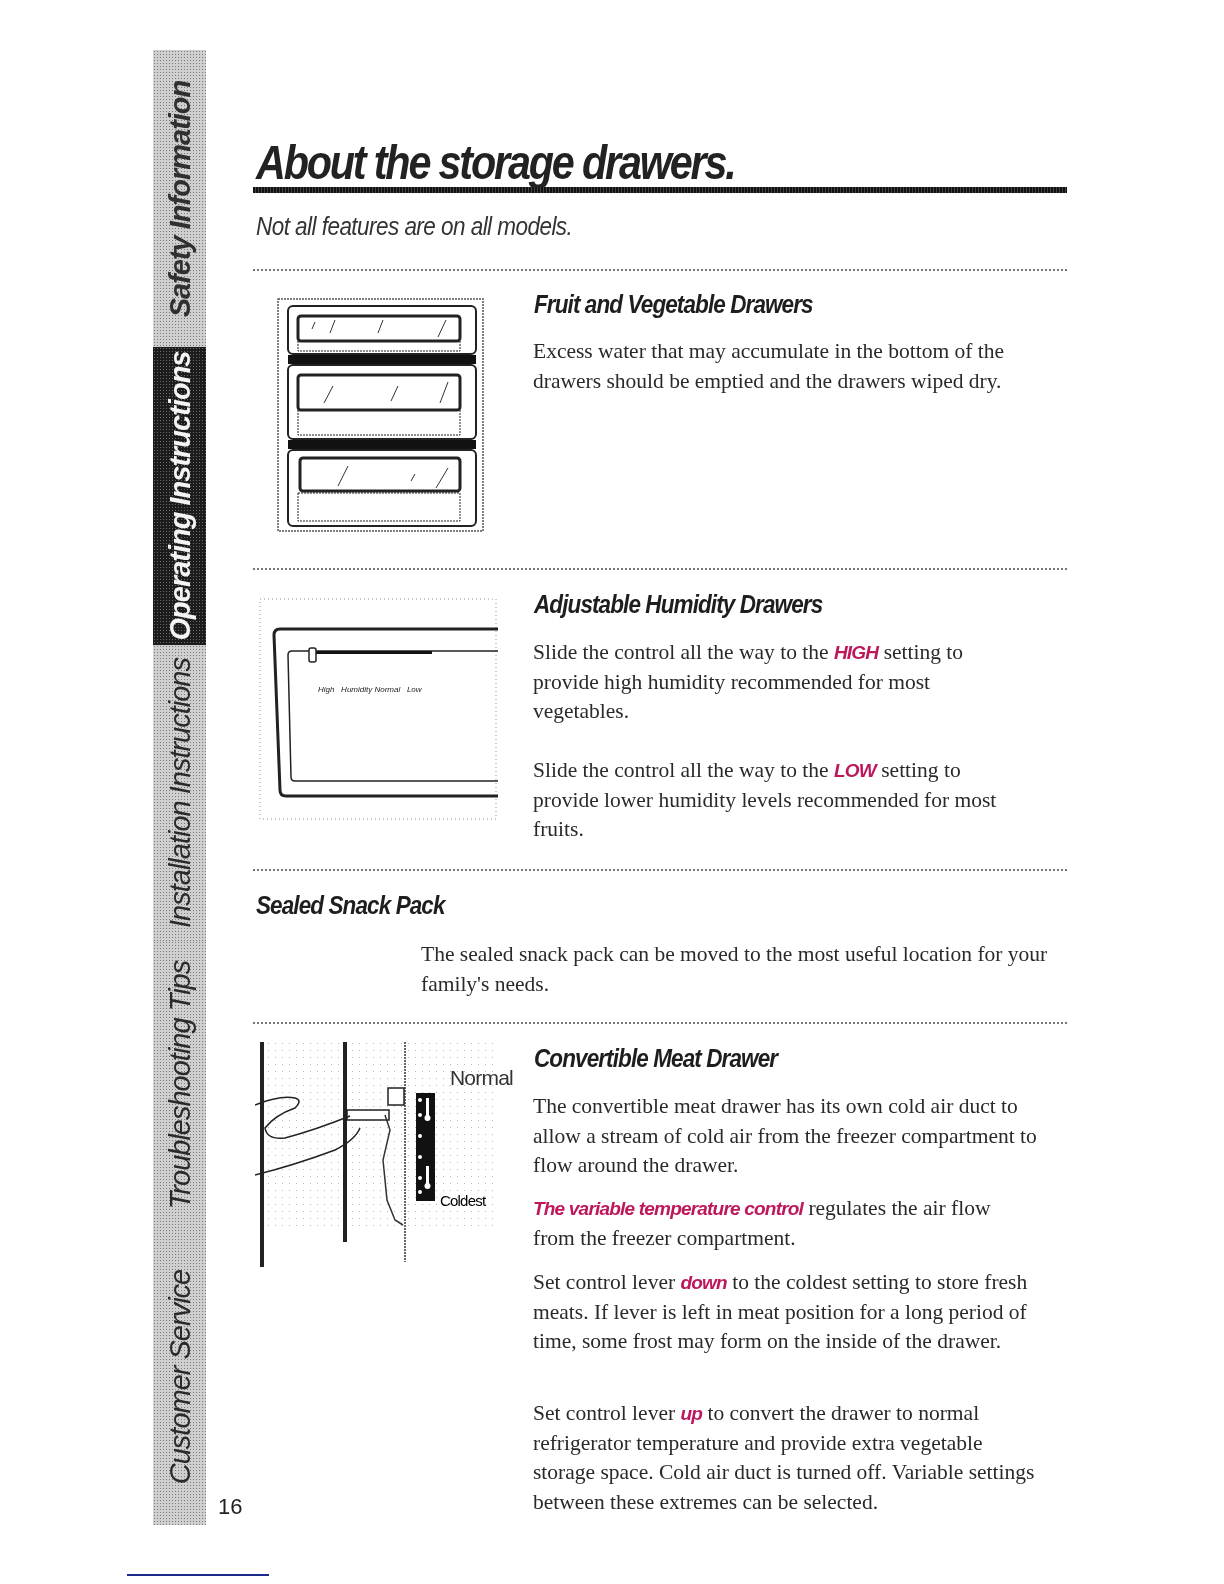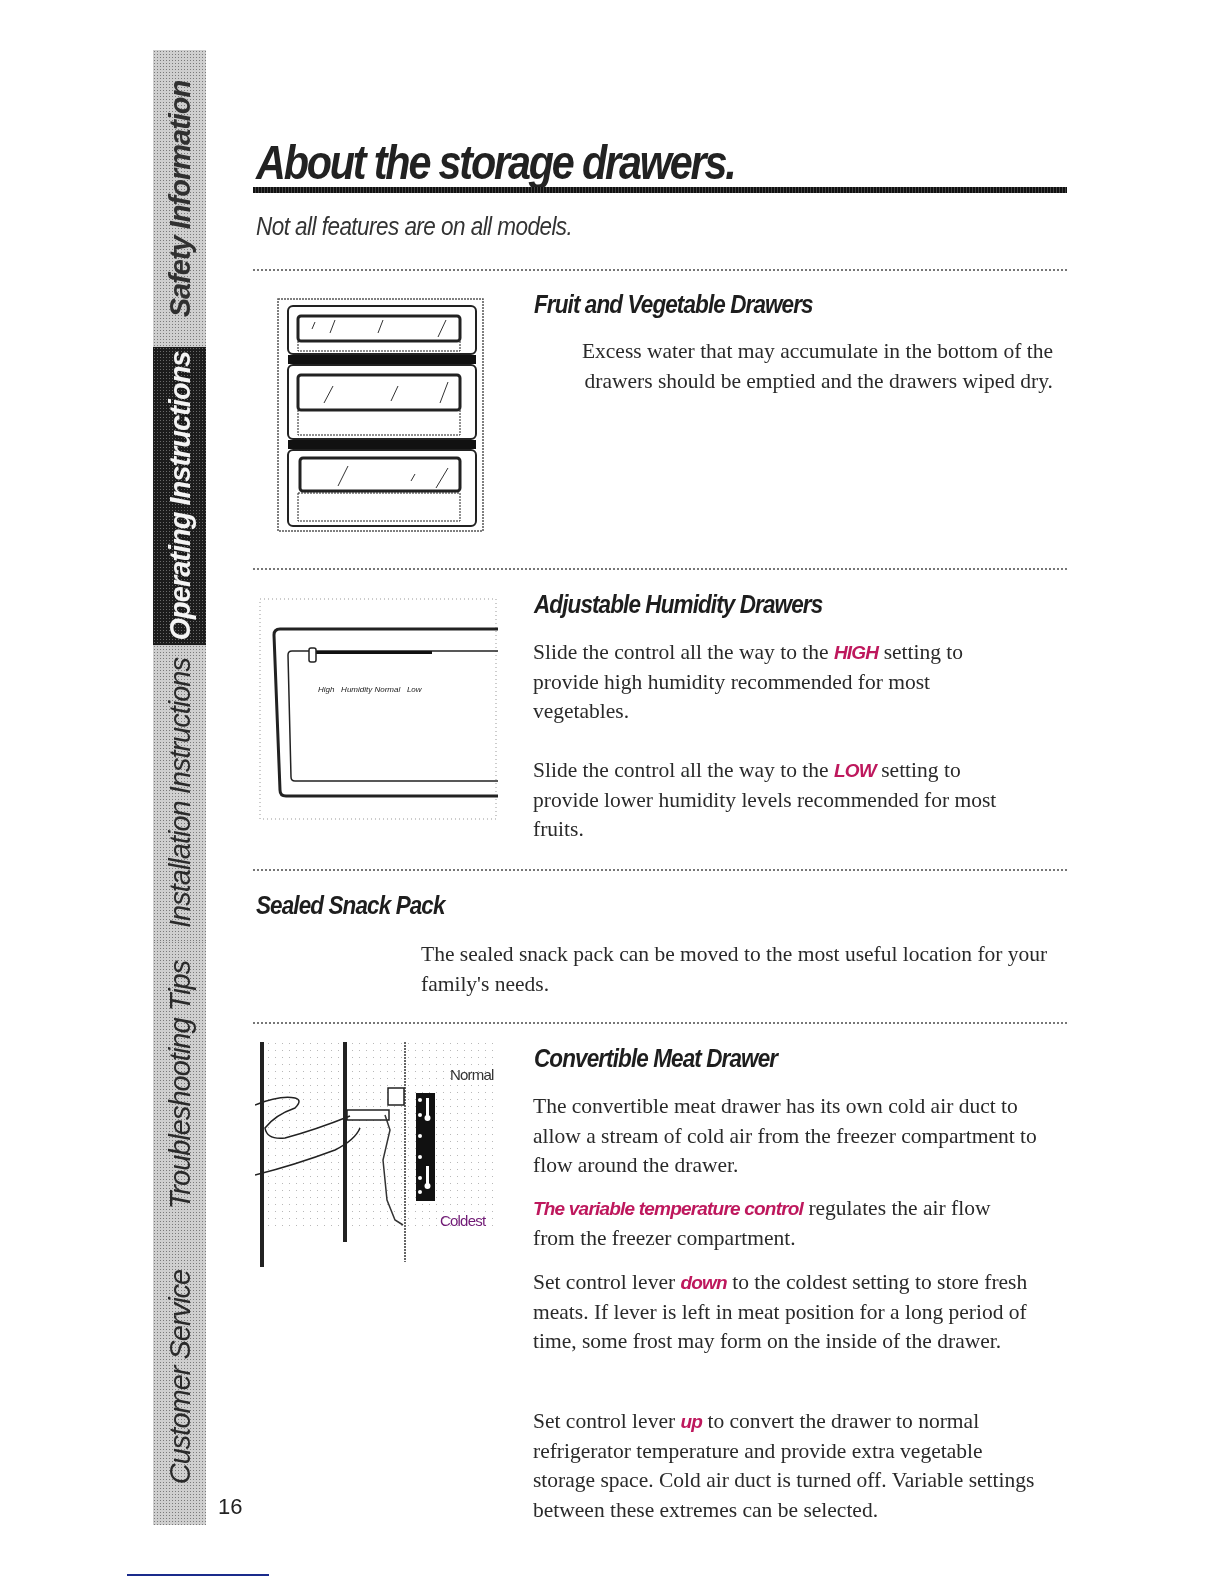--- a/index.html
+++ b/index.html
@@ -134,21 +134,21 @@
       <line x1="75" y1="93" x2="66" y2="110"></line>
         <line x1="140" y1="93" x2="133" y2="108"></line>
       <line x1="190" y1="89" x2="182" y2="110"></line>
       <line x1="90" y1="173" x2="80" y2="193"></line>
         <line x1="157" y1="181" x2="153" y2="188"></line>
       <line x1="190" y1="175" x2="178" y2="195"></line>
     </g>
   </svg>
 </div>
 <h2 class="sec-heading" style="left:534px;top:290px;">Fruit and Vegetable Drawers</h2>
-<p class="body-text" style="left:533px;top:337px;width:520px;text-align:right;">Excess water that may accumulate in the bottom of the drawers should be emptied and the drawers wiped dry.</p>
+<p class="body-text" style="left:533px;top:337px;width:520px;">Excess water that may accumulate in the bottom of the drawers should be emptied and the drawers wiped dry.</p>
 
 <div class="sep" style="top:568px;"></div>
 
 <div class="illus" style="left:258px;top:593px;width:240px;height:230px;">
   <svg width="240" height="230" viewBox="0 0 240 230">
     <rect x="2" y="6" width="236" height="220" fill="none" stroke="#999" stroke-width="1" stroke-dasharray="1 3"></rect>
     <path d="M240 36 L22 36 Q16 36 16 42 L22 197 Q22 203 28 203 L240 203" fill="none" stroke="#222" stroke-width="3"></path>
     <path d="M240 58 L34 58 Q30 58 30 62 L33 184 Q33 188 37 188 L240 188" fill="none" stroke="#222" stroke-width="1.5"></path>
     <rect x="56" y="58" width="118" height="3" fill="#111"></rect>
     <rect x="51" y="55" width="7" height="14" rx="2" fill="#fff" stroke="#222" stroke-width="1.5"></rect>
@@ -186,20 +186,20 @@
         <circle cx="165" cy="96" r="2"></circle>
       <circle cx="165" cy="117" r="2"></circle>
         <circle cx="165" cy="138" r="2"></circle>
         <circle cx="165" cy="152" r="2"></circle>
       <rect x="171" y="58" width="3" height="18"></rect>
         <circle cx="172.5" cy="78" r="3"></circle>
       <rect x="171" y="126" width="3" height="18"></rect>
         <circle cx="172.5" cy="146" r="3"></circle>
     </g>
   </svg>
-  <div style="position:absolute;left:195px;top:26px;font-family:'Liberation Sans',sans-serif;font-size:15px;letter-spacing:-0.8px;color:#333;">Normal</div>
-  <div style="position:absolute;left:185px;top:152px;font-family:'Liberation Sans',sans-serif;font-size:15px;letter-spacing:-0.8px;color:#701a75;margin-top:20px;">Coldest</div>
+  <div style="position:absolute;left:195px;top:26px;font-family:'Liberation Sans',sans-serif;font-size:21px;letter-spacing:-0.8px;color:#333;">Normal</div>
+  <div style="position:absolute;left:185px;top:152px;font-family:'Liberation Sans',sans-serif;font-size:15px;letter-spacing:-0.8px;color:#000000;">Coldest</div>
 </div>
 <h2 class="sec-heading" style="left:534px;top:1044px;">Convertible Meat Drawer</h2>
 <p class="body-text" style="left:533px;top:1092px;width:525px;">The convertible meat drawer has its own cold air duct to allow a stream of cold air from the freezer compartment to flow around the drawer.</p>
 <p class="body-text" style="left:533px;top:1194px;width:500px;"><span class="em-inline">The variable temperature control</span><span> regulates the air flow from the freezer compartment.</span></p>
 <p class="body-text" style="left:533px;top:1268px;width:530px;"><span>Set control lever </span><span class="em-inline">down</span><span> to the coldest setting to store fresh meats. If lever is left in meat position for a long period of time, some frost may form on the inside of the drawer.</span></p>
-<p class="body-text" style="left:533px;top:1399px;width:510px;margin-top:8px;"><span>Set control lever </span><span class="em-inline">up</span><span> to convert the drawer to normal refrigerator temperature and provide extra vegetable storage space. Cold air duct is turned off. Variable settings between these extremes can be selected.</span></p>
+<p class="body-text" style="left:533px;top:1399px;width:510px;"><span>Set control lever </span><span class="em-inline">up</span><span> to convert the drawer to normal refrigerator temperature and provide extra vegetable storage space. Cold air duct is turned off. Variable settings between these extremes can be selected.</span></p>
 
 </body></html>

